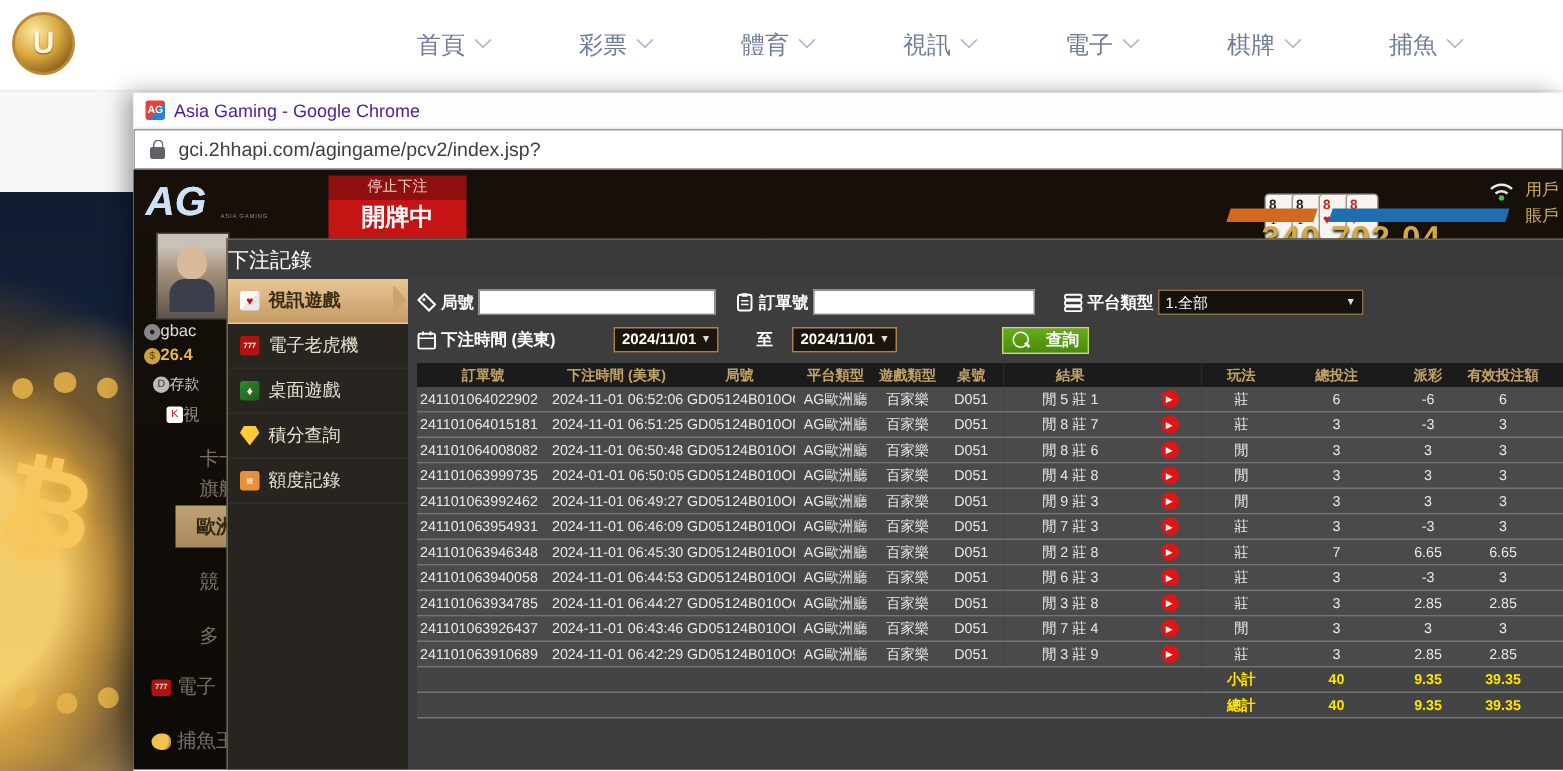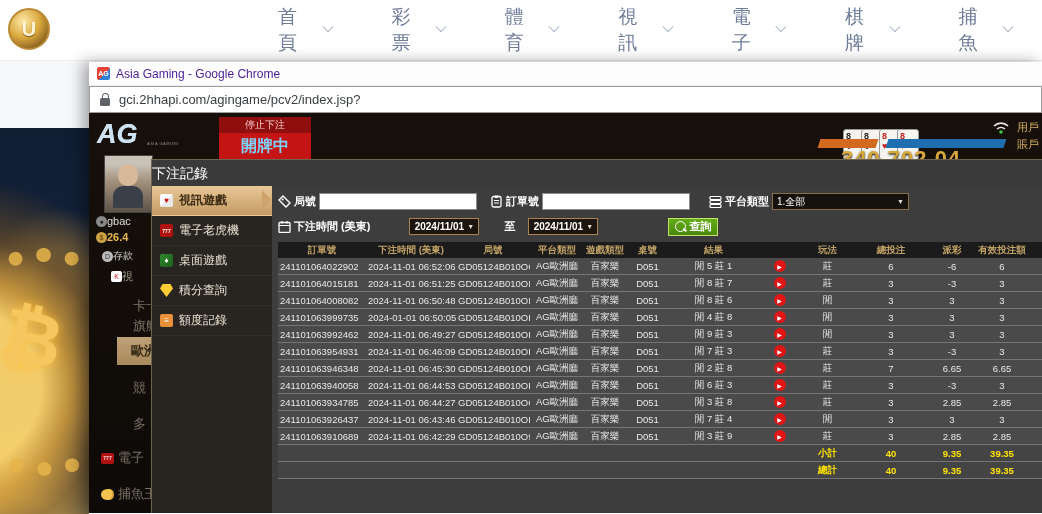--- a/index.html
+++ b/index.html
@@ -4,21 +4,21 @@
 <style>
   html,body{margin:0;padding:0;background:#ddd;font-family:"Liberation Sans",sans-serif;}
   .stage{position:relative;width:1042px;height:514px;overflow:hidden;background:#fff;}
 
   
   .site-header{position:absolute;left:0;top:0;width:1042px;height:60px;background:#fff;border-bottom:1px solid #ececec;z-index:1;}
   .logo-wrap{position:absolute;left:8px;top:8px;display:flex;align-items:center;gap:8px;}
   .logo-coin{width:42px;height:42px;border-radius:50%;background:radial-gradient(circle at 35% 30%,#ffe9a8,#d9a83e 45%,#8a5f1f 80%,#6b4714);display:flex;align-items:center;justify-content:center;color:#fff7d9;font-weight:bold;font-size:20px;border:2px solid #b98a33;box-sizing:border-box;text-shadow:0 1px 1px #7a5417;}
   .logo-text{font-size:25px;font-weight:900;letter-spacing:1px;background:linear-gradient(180deg,#d8b05e,#a67c2e 60%,#7c5a20);-webkit-background-clip:text;background-clip:text;color:transparent;}
   .main-nav{position:absolute;left:248px;top:0;height:60px;display:flex;align-items:center;}
-  .nav-item{display:flex;align-items:center;color:#6f7d9a;font-size:19px;margin:0 30px;cursor:pointer;}
+  .nav-item{display:flex;align-items:center;color:#6f7d9a;font-size:16px;margin:0 30px;cursor:pointer;}
   .chev{width:7px;height:7px;border-right:1.5px solid #a9b5ca;border-bottom:1.5px solid #a9b5ca;transform:rotate(45deg) translate(-1px,-1px);margin-left:8px;margin-top:-4px;}
 
   
   .hero-strip{position:absolute;left:0;top:60px;width:89px;height:454px;background:#f7f8fa;z-index:0;}
   .hero-img{position:absolute;left:0;top:68px;width:89px;height:386px;background:
      radial-gradient(circle at -40px 260px,rgba(255,214,110,.95) 0 80px,rgba(230,170,60,.8) 110px,rgba(150,100,30,.5) 150px,rgba(20,36,66,0) 210px),
      radial-gradient(circle at 60px 150px,rgba(255,200,90,.25) 0 30px,rgba(20,36,66,0) 70px),
      radial-gradient(circle at 20px 420px,rgba(255,214,110,.6) 0 50px,rgba(20,36,66,0) 120px),
      linear-gradient(180deg,#101d33,#16243d 60%,#1a2a45);overflow:hidden;}
   .hero-coin-ring{position:absolute;left:-70px;top:120px;width:200px;height:200px;border-radius:50%;border:14px dotted #e8b54a;opacity:.85;}
@@ -34,21 +34,21 @@
   .lock-icon .shackle{position:absolute;left:1.5px;top:0;width:7px;height:7px;border:1.6px solid #5f6368;border-bottom:none;border-radius:4px 4px 0 0;box-sizing:border-box;}
   .lock-icon .bodyp{position:absolute;left:0;top:5px;width:10px;height:8px;background:#5f6368;border-radius:1.5px;}
   .chrome-url{font-size:13px;color:#3c4043;}
 
   
   .chrome-content{position:relative;width:953px;height:400px;background:linear-gradient(180deg,#17100a,#0d0a07);overflow:hidden;}
   .ag-logo{position:absolute;left:8px;top:6px;font-size:27px;font-weight:900;font-style:italic;color:#cfe2f3;background:linear-gradient(180deg,#e8f2fb,#79a9d8);-webkit-background-clip:text;background-clip:text;}
   .ag-sub{position:absolute;left:58px;top:28px;font-size:4px;color:#8b8b8b;letter-spacing:.5px;}
   .bet-badge{position:absolute;left:130px;top:4px;width:92px;text-align:center;}
   .bet-badge .b1{background:#8f0f0f;color:#f5c9c9;font-size:10px;height:16px;line-height:16px;}
-  .bet-badge .b2{background:#c41414;color:#7dd3fc;font-size:16px;font-weight:bold;height:26px;line-height:26px;}
+  .bet-badge .b2{background:#c41414;color:#ffffff;font-size:16px;font-weight:bold;height:26px;line-height:26px;}
   .avatar{position:absolute;left:15px;top:42px;width:47px;height:56px;background:linear-gradient(180deg,#c9c2b8 15%,#a3917c 45%,#5d5349);border:1px solid #444;}
   .avatar::before{content:"";position:absolute;left:13px;top:8px;width:20px;height:22px;border-radius:50% 50% 45% 45%;background:#d8b99a;}
   .avatar::after{content:"";position:absolute;left:8px;top:30px;width:30px;height:22px;border-radius:10px 10px 0 0;background:#3a3f4a;}
   .uinfo{position:absolute;color:#ddd;font-size:11px;display:flex;align-items:center;gap:0;}
   .micon{display:inline-flex;width:11px;height:11px;border-radius:50%;align-items:center;justify-content:center;font-size:7px;}
   .gold{color:#e8b951;font-weight:bold;}
   .lobby-item{position:absolute;color:rgba(205,195,175,.55);font-size:13px;display:flex;align-items:center;gap:4px;}
   .lobby-hl{position:absolute;left:28px;top:224px;width:78px;height:28px;background:linear-gradient(180deg,#bfa177,#a98a5d);color:#332814;font-size:13px;font-weight:bold;display:flex;align-items:center;padding-left:14px;}
   .slot-ic{width:13px;height:11px;background:#b01212;border-radius:2px;color:#ffd3d3;font-size:5px;font-weight:bold;display:inline-flex;align-items:center;justify-content:center;}
   .fish-ic{width:13px;height:11px;background:radial-gradient(circle at 35% 45%,#f2c14e 60%,#8a5a12);border-radius:50% 40% 40% 50%;}
@@ -76,21 +76,21 @@
   .mi-doc{background:#e8913a;border-radius:2px;color:#fff;font-size:8px;}
   .main-area{flex:1;background:#3d3d3d;position:relative;overflow:hidden;padding:5px 0 0 6px;box-sizing:border-box;}
 
   .frow{display:flex;align-items:center;height:21px;}
   .flabel{color:#fff;font-size:11px;font-weight:bold;margin:0 3px;white-space:nowrap;}
   .ficon{width:13px;height:13px;flex:none;}
   .tin{height:15px;border:1px solid #8a8a8a;background:#fff;font-size:10px;padding:0 3px;color:#222;}
   .selbox{height:17px;background:#15110c;border:1px solid #8a6f45;color:#fff;font-size:10px;display:flex;align-items:center;justify-content:space-between;padding:0 4px;box-sizing:border-box;cursor:pointer;}
   .datebox{width:70px;height:17px;background:#1c150d;border:1px solid #a8824f;color:#fff;font-size:10px;font-weight:bold;display:flex;align-items:center;justify-content:center;gap:3px;box-sizing:border-box;cursor:pointer;}
   .caret{font-size:7px;color:#ddd;}
-  .qbtn{height:18px;background:linear-gradient(180deg,#63ad17,#4a8a0c);border:1px solid #c4e06a;color:#fff;font-size:11px;font-weight:bold;display:flex;align-items:center;gap:3px;padding:0 6px;cursor:pointer;box-sizing:border-box;}
+  .qbtn{height:18px;background:linear-gradient(180deg,#63ad17,#4a8a0c);border:1px solid #c4e06a;color:#fff;font-size:11px;font-weight:bold;display:flex;align-items:center;gap:11px;padding:0 6px;cursor:pointer;box-sizing:border-box;}
   .mag{width:9px;height:9px;border:1.5px solid #fff;border-radius:50%;position:relative;display:inline-block;}
   .mag::after{content:"";position:absolute;left:7px;top:7px;width:4px;height:1.5px;background:#fff;transform:rotate(45deg);}
 
   table.bets{border-collapse:collapse;table-layout:fixed;width:810px;margin-top:5px;font-size:9.5px;}
   table.bets th{background:#1b1b1b;color:#c2a366;font-weight:bold;height:16px;padding:0;white-space:nowrap;overflow:hidden;}
   table.bets td{background:#4a4a4a;color:#e9e9e9;height:16px;padding:0 2px;border-bottom:1px solid #757575;text-align:center;white-space:nowrap;overflow:hidden;}
   table.bets td.l{text-align:left;}
   td.pos{color:#46d943;} td.neg{color:#cf3a3a;} td.status{color:#3ed43b;}
   tr.sumrow td{background:#444;color:#ffe400;font-weight:bold;}
   .playbtn{display:inline-flex;width:12px;height:12px;border-radius:50%;background:#e01515;color:#fff;font-size:6px;align-items:center;justify-content:center;cursor:pointer;}

